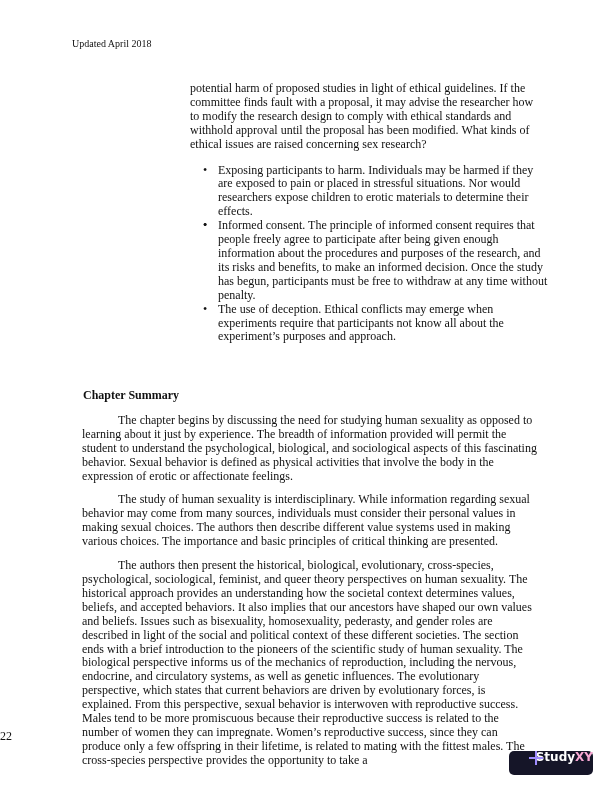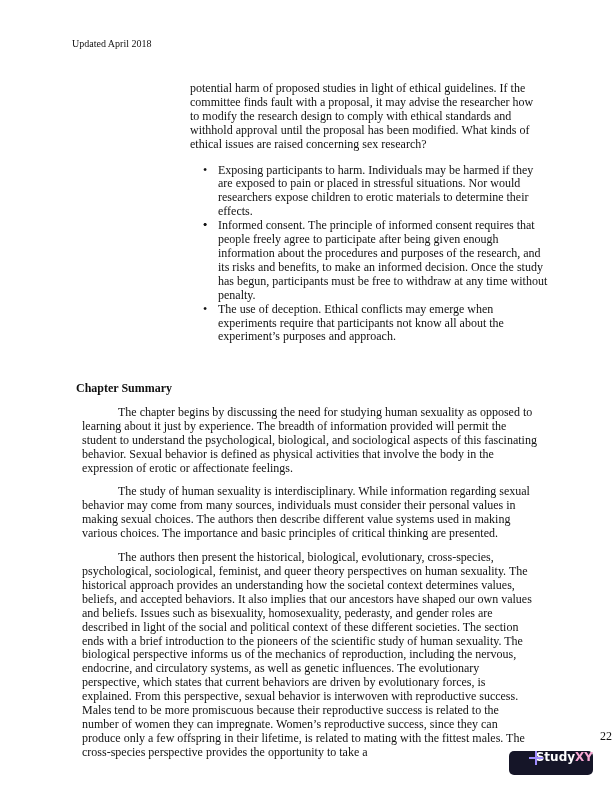--- a/index.html
+++ b/index.html
@@ -49,32 +49,32 @@
     }
     .summary {
       position: absolute;
       left: 72px;
       top: 378px;
       width: 476px;
     }
     .summary h2 {
       font-size: 12px;
       font-weight: bold;
-      margin: 4px;
+      margin: 11px;
       line-height: 13.9px;
     }
     .summary p {
       margin: 10px;
       text-indent: 36px;
     }
     .page-number {
       position: absolute;
       left: 0;
       width: 612px;
-      text-align: right;
+      text-align: left;
       top: 730px;
       font-size: 12px;
     }
     .studyxy {
       position: absolute;
       left: 509px;
       top: 751px;
       width: 84px;
       height: 24px;
       background: #151528;

